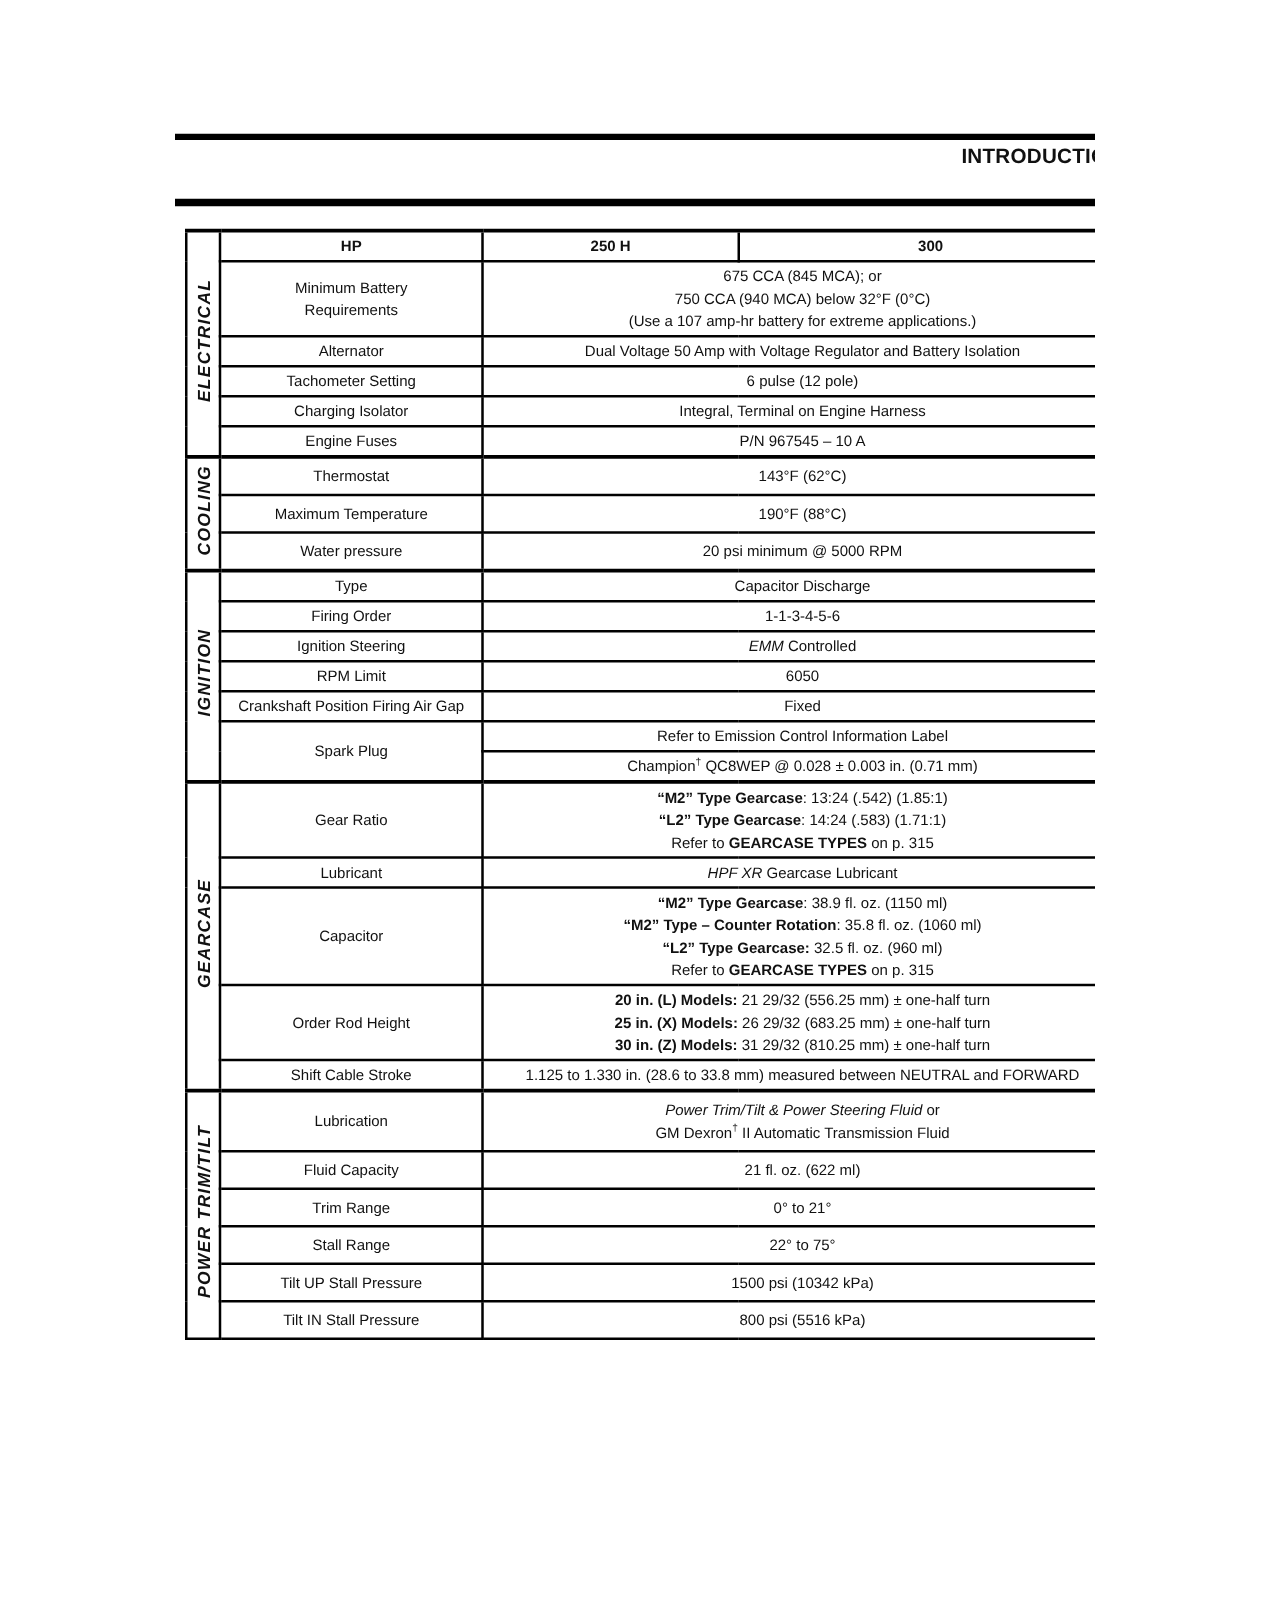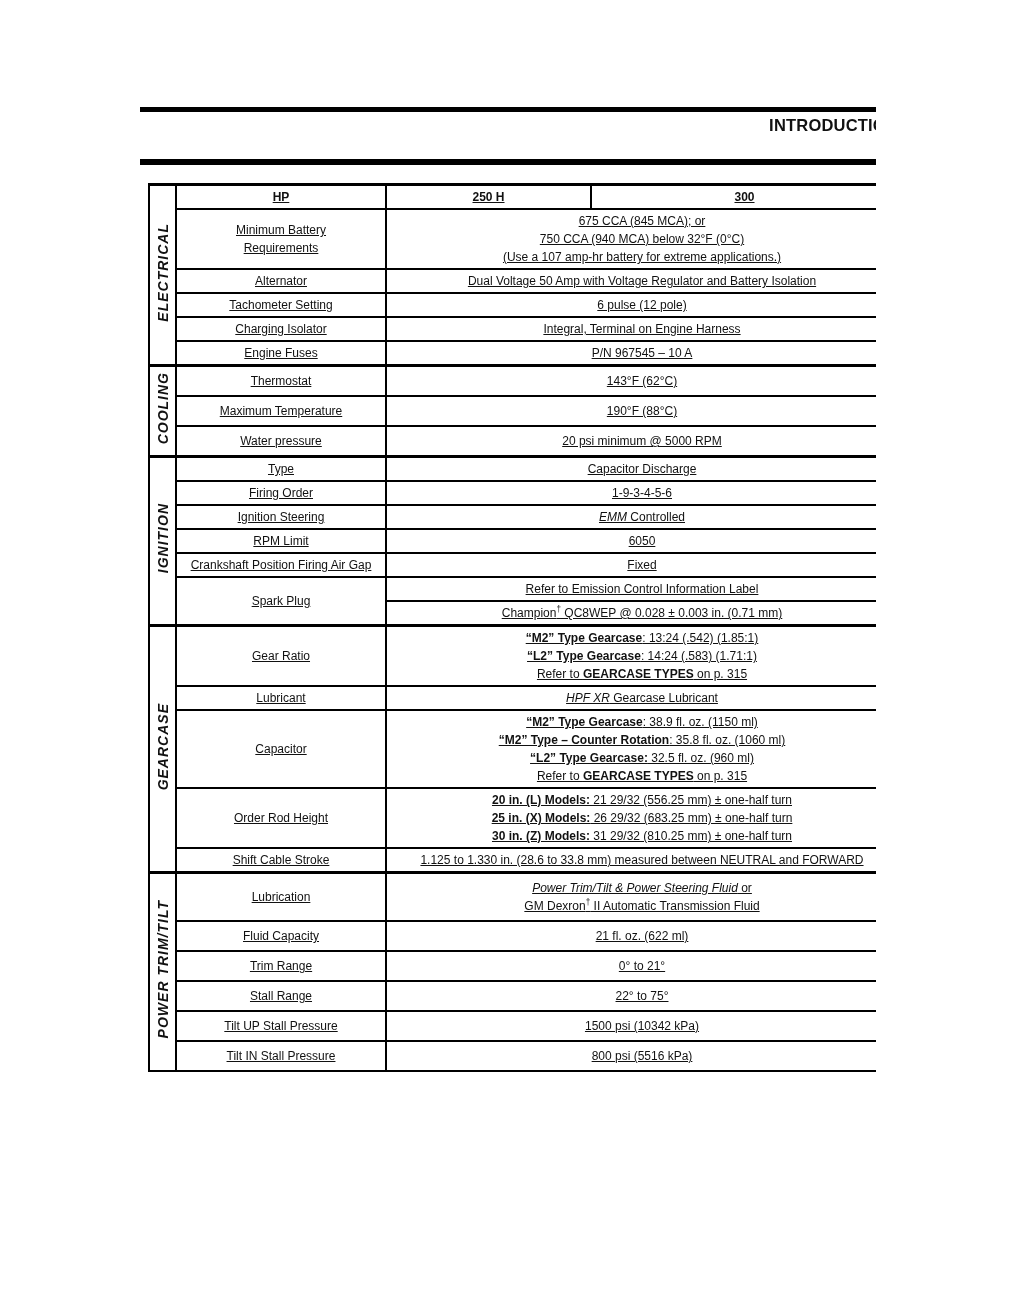--- a/index.html
+++ b/index.html
@@ -44,21 +44,20 @@
     width: 749px;
     font-size: 12px;
   }
   table.spec td, table.spec th {
     border: 2px solid #000;
     vertical-align: middle;
     text-align: center;
     line-height: 18px;
     padding: 2px 4px;
     overflow: hidden;
-    text-decoration: underline;
   }
   tr.sec-start td, tr.sec-start th { border-top: 3px solid #000; }
   th.col-head { font-weight: bold; padding: 2px 4px; }
   td.side-cell {
     padding: 0;
     border-right: 3px solid #000;
     text-align: center;
     vertical-align: middle;
   }
   .side-text {
@@ -171,21 +170,21 @@
           <tr class="sec-2 sec-start">
             <td class="side-cell" rowspan="7"><div class="side-text">IGNITION</div></td>
             <td class="label-cell">Type</td>
             <td class="value-cell" colspan="2">
               <div class="value-line"><span>Capacitor Discharge</span></div>
             </td>
           </tr>
           <tr class="sec-2">
             <td class="label-cell">Firing Order</td>
             <td class="value-cell" colspan="2">
-              <div class="value-line"><span>1-9-3-4-5-6</span></div>
+              <div class="value-line"><span>1-1-3-4-5-6</span></div>
             </td>
           </tr>
           <tr class="sec-2">
             <td class="label-cell">Ignition Steering</td>
             <td class="value-cell" colspan="2">
               <div class="value-line"><span class="i">EMM</span><span> Controlled</span></div>
             </td>
           </tr>
           <tr class="sec-2">
             <td class="label-cell">RPM Limit</td>

